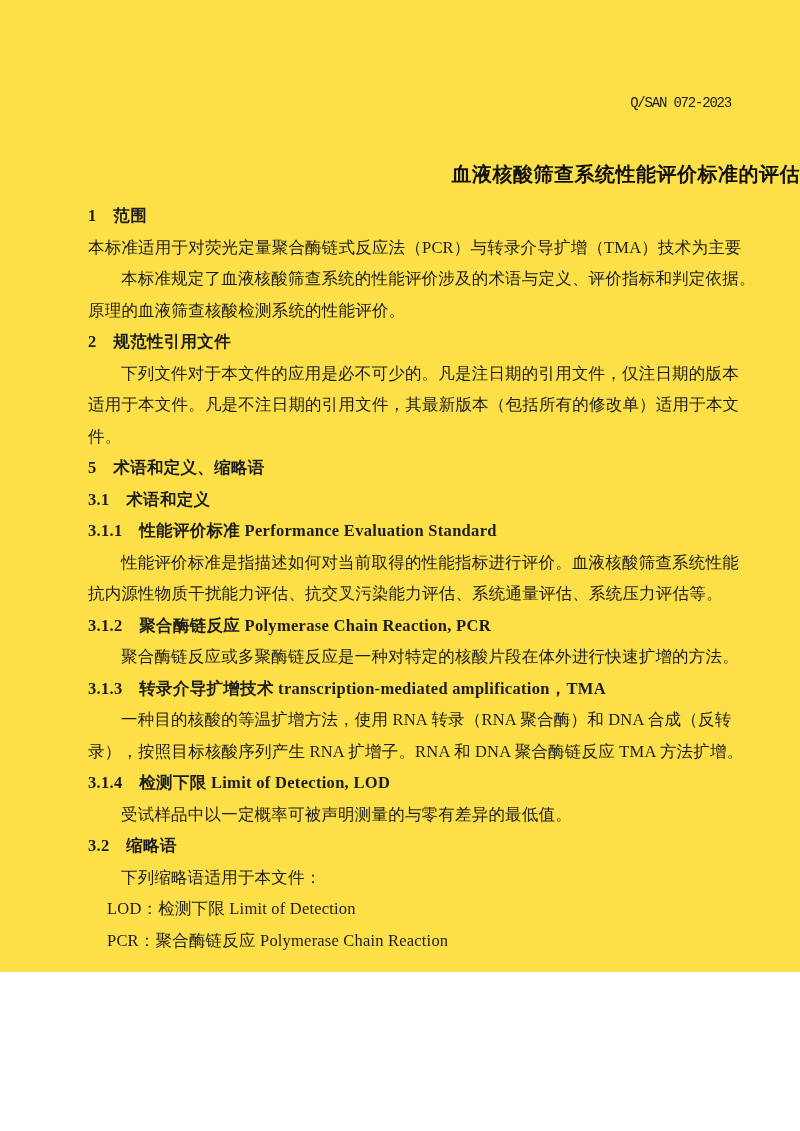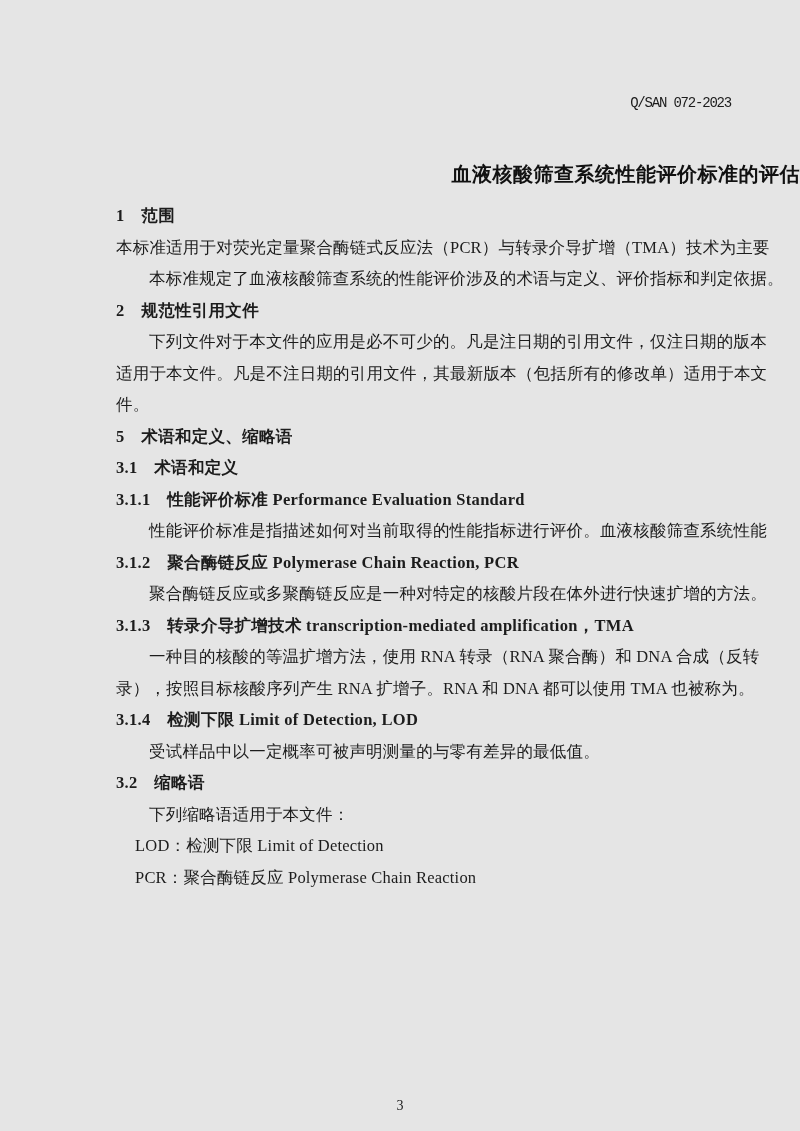--- a/index.html
+++ b/index.html
@@ -1,20 +1,20 @@
 <!DOCTYPE html>
 <html><head>
 <meta charset="utf-8">
 <style>
   html, body { margin: 0; padding: 0; background: #ffffff; }
   .page {
     position: relative;
     width: 800px;
-    height: 1131px;
-    background: #e5e5e5;
+    height: 972px;
+    background: #fde047;
     overflow: hidden;
     font-family: "Liberation Serif", "DejaVu Serif", serif;
     color: #1c1c1c;
   }
   .doc-number {
     position: absolute;
     top: 95px;
     right: 69px;
     font-family: "Liberation Mono", "DejaVu Sans Mono", monospace;
     font-size: 14px;
@@ -39,21 +39,20 @@
     top: 200px;
     left: 88px;
     width: 660px;
   }
   .line {
     font-size: 16.5px;
     height: 31.5px;
     line-height: 31.5px;
     white-space: nowrap;
     letter-spacing: 0.2px;
-    margin-left: 28px;
   }
   .heading {
     font-weight: bold;
     letter-spacing: 0.3px;
   }
   .indent { padding-left: 33px; }
   .abbr-indent { padding-left: 19px; }
   .footer {
     position: absolute;
     top: 1098px;
@@ -70,33 +69,35 @@
 <div class="page">
 
   <div class="doc-number">Q/SAN 072-2023</div>
 
   <h1 class="title">血液核酸筛查系统性能评价标准的评估</h1>
 
   <div class="content">
     <div class="line heading">1　范围</div>
     <div class="line">本标准适用于对荧光定量聚合酶链式反应法（PCR）与转录介导扩增（TMA）技术为主要</div>
     <div class="line indent">本标准规定了血液核酸筛查系统的性能评价涉及的术语与定义、评价指标和判定依据。</div>
+    <div class="line">原理的血液筛查核酸检测系统的性能评价。</div>
     <div class="line heading">2　规范性引用文件</div>
     <div class="line indent">下列文件对于本文件的应用是必不可少的。凡是注日期的引用文件，仅注日期的版本</div>
     <div class="line">适用于本文件。凡是不注日期的引用文件，其最新版本（包括所有的修改单）适用于本文</div>
     <div class="line">件。</div>
     <div class="line heading">5　术语和定义、缩略语</div>
     <div class="line heading">3.1　术语和定义</div>
     <div class="line heading">3.1.1　性能评价标准 Performance Evaluation Standard</div>
     <div class="line indent">性能评价标准是指描述如何对当前取得的性能指标进行评价。血液核酸筛查系统性能</div>
+    <div class="line">抗内源性物质干扰能力评估、抗交叉污染能力评估、系统通量评估、系统压力评估等。</div>
     <div class="line heading">3.1.2　聚合酶链反应 Polymerase Chain Reaction, PCR</div>
     <div class="line indent">聚合酶链反应或多聚酶链反应是一种对特定的核酸片段在体外进行快速扩增的方法。</div>
     <div class="line heading">3.1.3　转录介导扩增技术 transcription-mediated amplification，TMA</div>
     <div class="line indent">一种目的核酸的等温扩增方法，使用 RNA 转录（RNA 聚合酶）和 DNA 合成（反转</div>
-    <div class="line">录），按照目标核酸序列产生 RNA 扩增子。RNA 和 DNA 都可以使用 TMA 也被称为。</div>
+    <div class="line">录），按照目标核酸序列产生 RNA 扩增子。RNA 和 DNA 聚合酶链反应 TMA 方法扩增。</div>
     <div class="line heading">3.1.4　检测下限 Limit of Detection, LOD</div>
     <div class="line indent">受试样品中以一定概率可被声明测量的与零有差异的最低值。</div>
     <div class="line heading">3.2　缩略语</div>
     <div class="line indent">下列缩略语适用于本文件：</div>
     <div class="line abbr-indent">LOD：检测下限 Limit of Detection</div>
     <div class="line abbr-indent">PCR：聚合酶链反应 Polymerase Chain Reaction</div>
   </div>
 
   <div class="footer">3</div>
 

